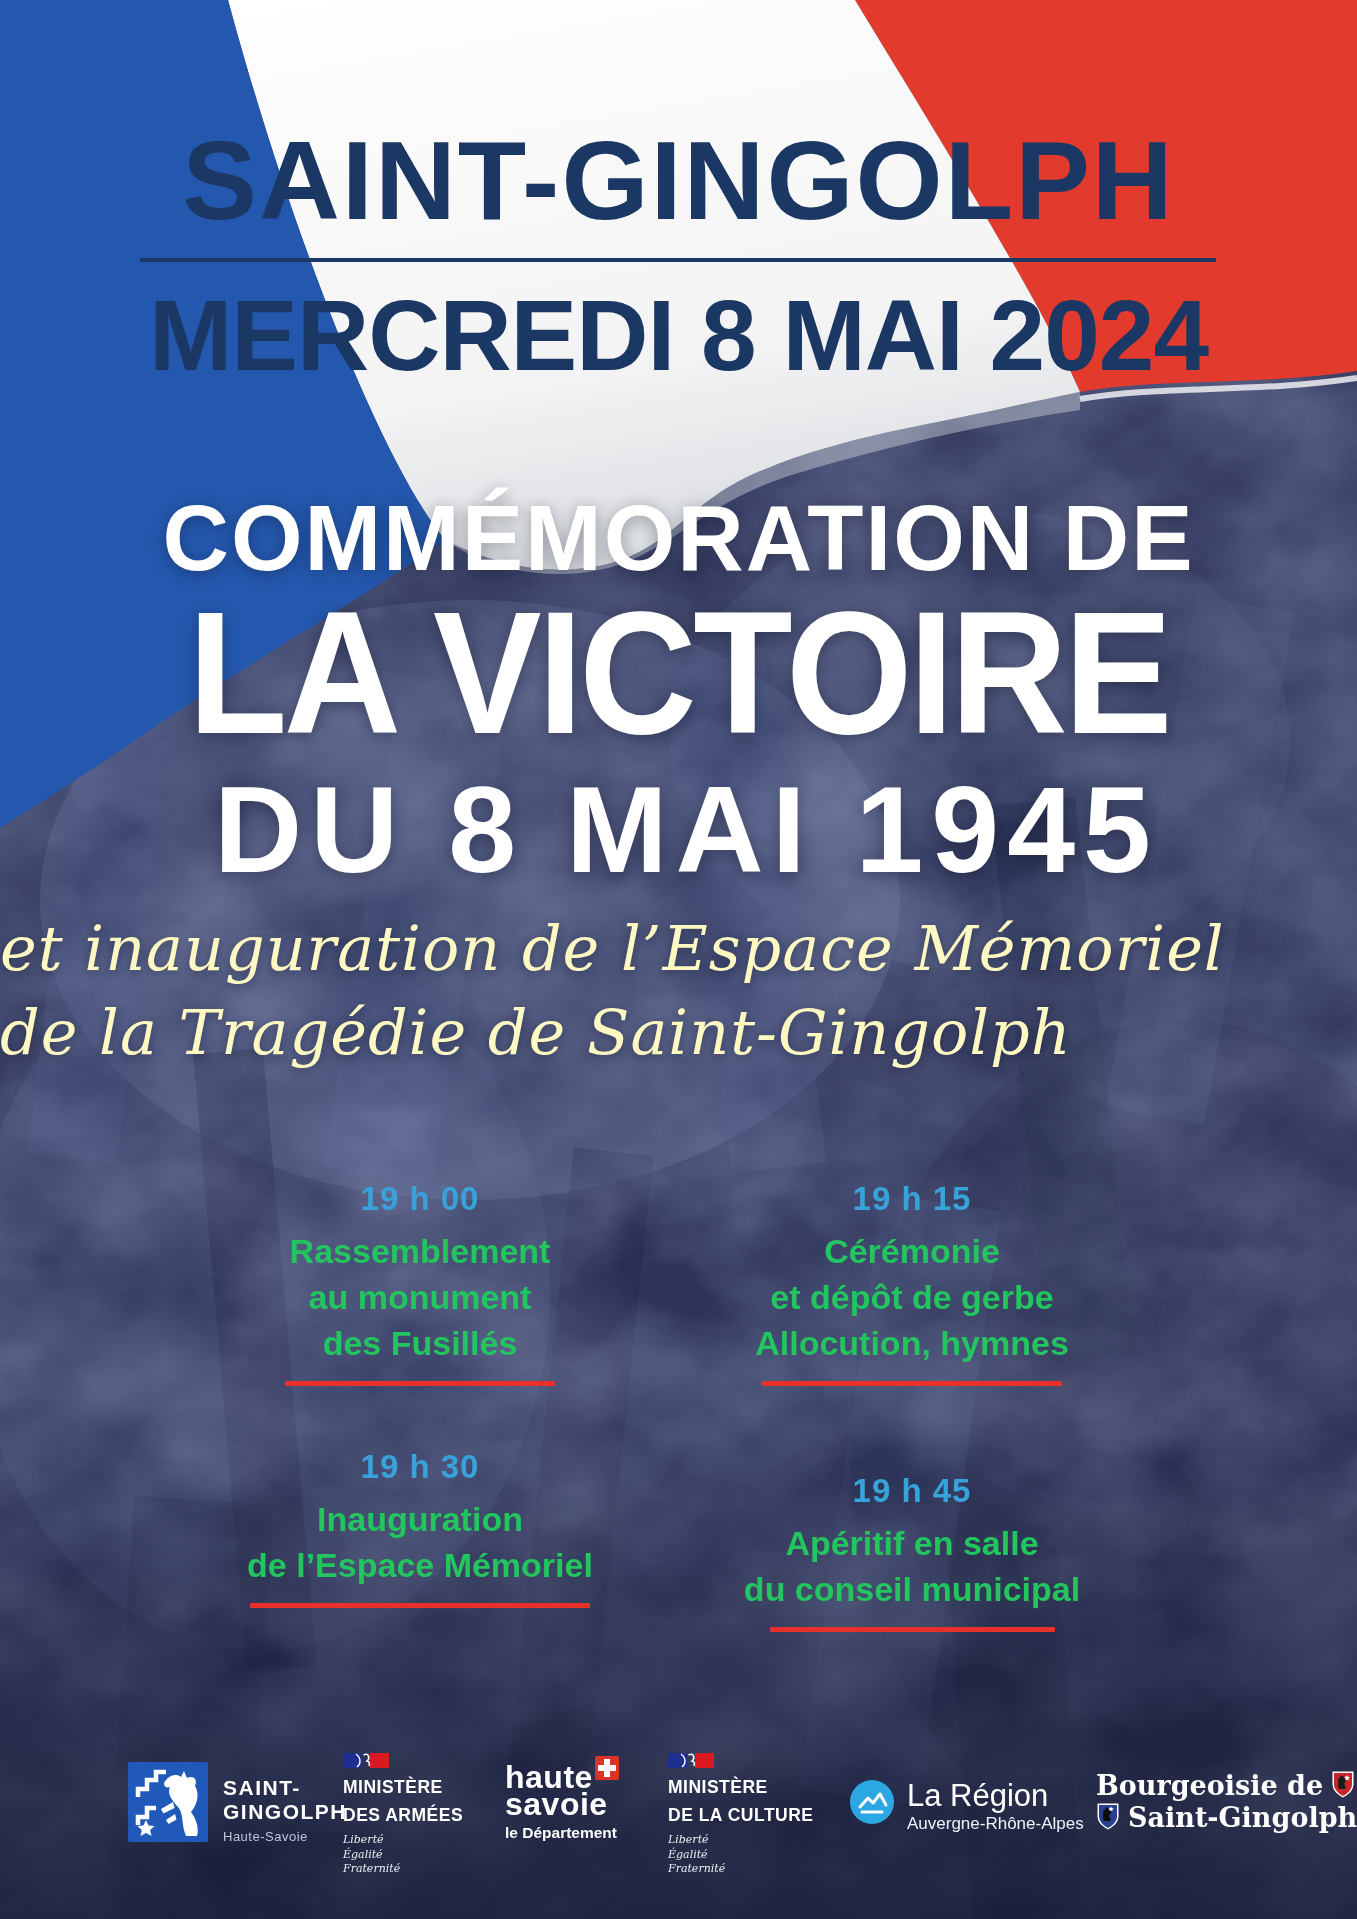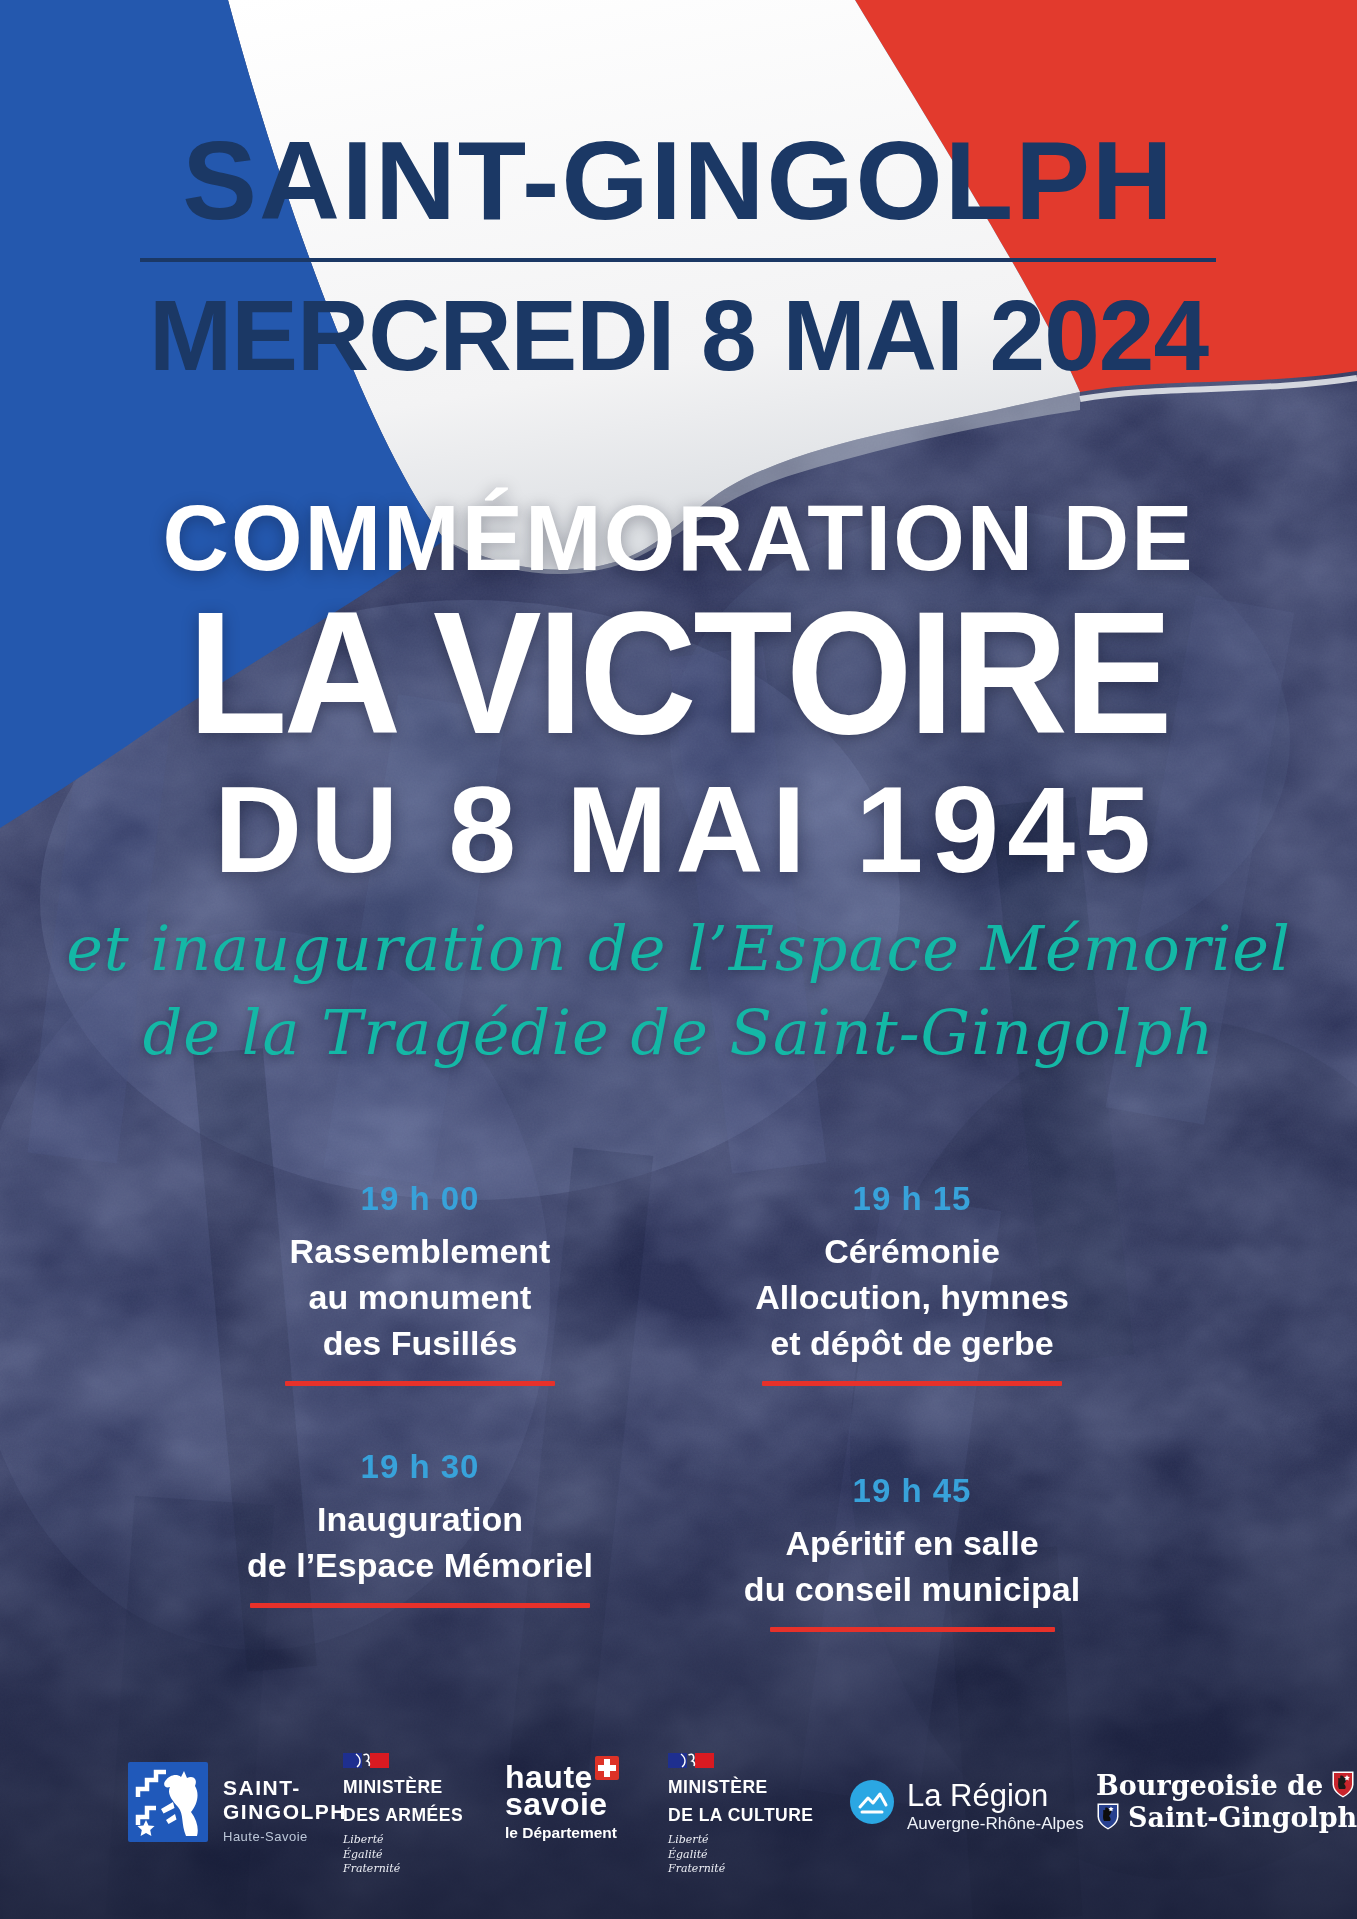--- a/index.html
+++ b/index.html
@@ -24,36 +24,36 @@
     font-size:100px;font-weight:700;letter-spacing:-1px;color:#1b3865;white-space:nowrap;
   }
 
   
   .hl{position:absolute;left:0;width:100%;text-align:center;color:#ffffff;font-weight:700;z-index:2;
       white-space:nowrap;text-shadow:0 3px 16px rgba(8,12,30,.35);}
   .hl1{top:486px;font-size:92px;letter-spacing:2px;}
   .hl2{top:572px;font-size:175px;letter-spacing:-4px;transform:scaleX(.93);transform-origin:50% 50%;}
   .hl3{top:760px;font-size:122px;letter-spacing:8px;margin-left:8px;}
   .script{
-    position:absolute;left:0;width:100%;text-align:center;z-index:2;color:#14b8a6;
+    position:absolute;left:0;width:100%;text-align:left;z-index:2;color:#fef9c3;
     font-family:"DejaVu Serif", serif;font-style:italic;font-weight:500;
     font-size:62px;letter-spacing:1px;white-space:nowrap;
     text-shadow:0 2px 10px rgba(8,12,30,.4);
   }
   .script1{top:912px;}
   .script2{top:996px;}
 
   
   .block{position:absolute;width:380px;display:flex;flex-direction:column;align-items:center;z-index:2;}
   .b0{left:230px;top:1180px;}
   .b1{left:722px;top:1180px;}
   .b2{left:230px;top:1448px;}
   .b3{left:722px;top:1472px;}
   .time{font-size:33px;font-weight:700;color:#38a2da;letter-spacing:1px;margin-bottom:10px;}
-  .sline{font-size:34px;font-weight:600;line-height:46px;color:#ffffff;white-space:nowrap;}
+  .sline{font-size:34px;font-weight:600;line-height:46px;color:#22c55e;white-space:nowrap;}
   .rule-red{height:5px;background:#e7312a;margin-top:15px;border-radius:1px;}
   .u0{width:270px;}.u1{width:300px;}.u2{width:340px;}.u3{width:285px;}
 
   
   .lg{position:absolute;z-index:2;color:#ffffff;}
   .lg-sg{left:88px;top:1762px;display:flex;gap:15px;padding-left:40px;}
   .sg-text{margin-top:14px;}
   .sg-name{font-size:21px;font-weight:800;letter-spacing:1.5px;line-height:24px;}
   .sg-sub{font-size:13px;font-weight:400;color:#bcc7d8;margin-top:5px;letter-spacing:.5px;}
   .lg-armees{left:343px;top:1752px;}
@@ -157,22 +157,22 @@
   <div class="block b0">
     <div class="time">19 h 00</div>
     <div class="sline">Rassemblement</div>
     <div class="sline">au monument</div>
     <div class="sline">des Fusillés</div>
     <div class="rule-red u0"></div>
   </div>
   <div class="block b1">
     <div class="time">19 h 15</div>
     <div class="sline">Cérémonie</div>
+    <div class="sline">et dépôt de gerbe</div>
     <div class="sline">Allocution, hymnes</div>
-    <div class="sline">et dépôt de gerbe</div>
     <div class="rule-red u1"></div>
   </div>
   <div class="block b2">
     <div class="time">19 h 30</div>
     <div class="sline">Inauguration</div>
     <div class="sline">de l’Espace Mémoriel</div>
     <div class="rule-red u2"></div>
   </div>
   <div class="block b3">
     <div class="time">19 h 45</div>

